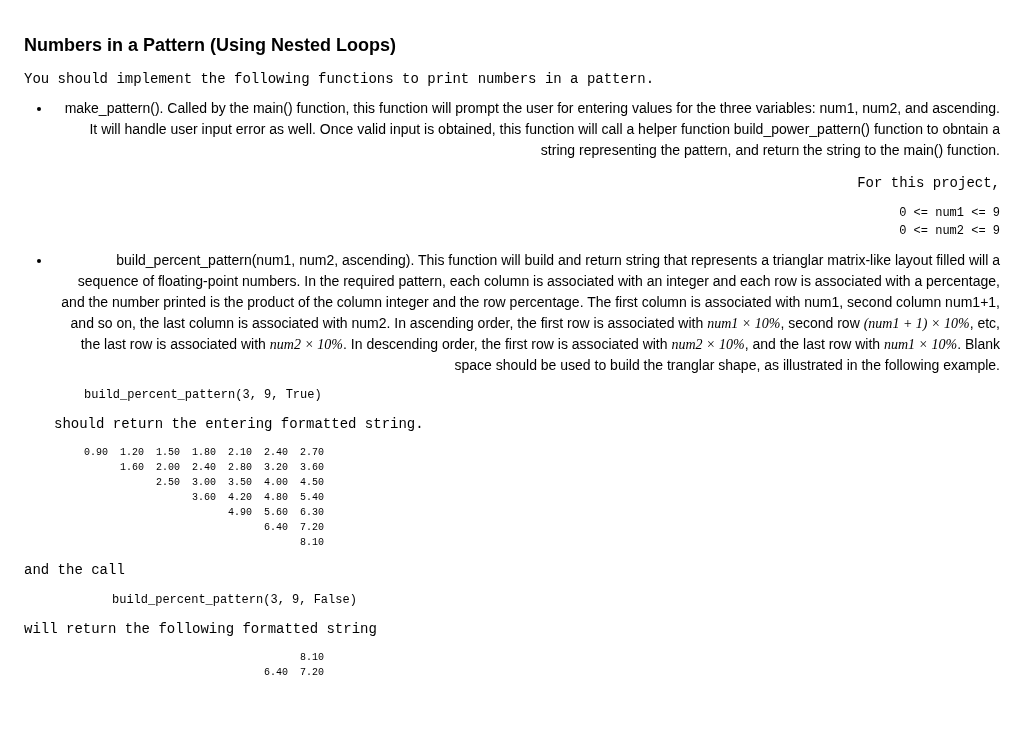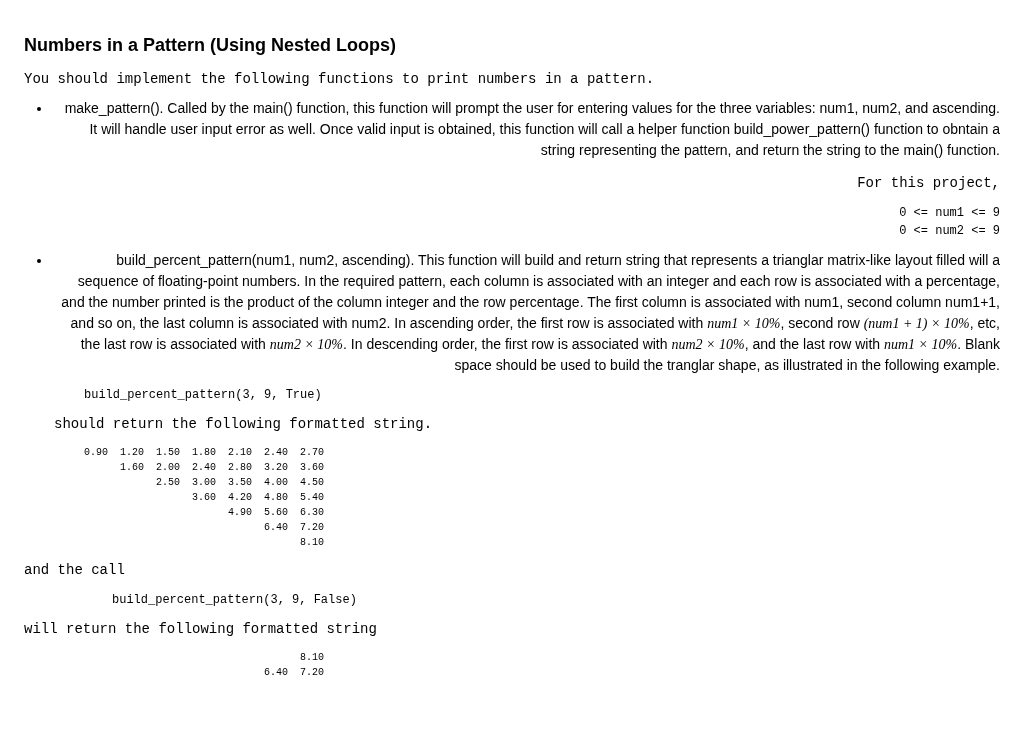--- a/index.html
+++ b/index.html
@@ -59,21 +59,21 @@
     <pre class="code">0 &lt;= num1 &lt;= 9
 0 &lt;= num2 &lt;= 9</pre>
   </li>
   <li>
     <span>build_percent_pattern(num1, num2, ascending). This function will build and return string that represents a trianglar matrix-like layout filled will a sequence of floating-point numbers. In the required pattern, each column is associated with an integer and each row is associated with a percentage, and the number printed is the product of the column integer and the row percentage. The first column is associated with num1, second column num1+1, and so on, the last column is associated with num2. In ascending order, the first row is associated with </span><span class="math">num1 × 10%</span><span>, second row </span><span class="math">(num1 + 1) × 10%</span><span>, etc, the last row is associated with </span><span class="math">num2 × 10%</span><span>. In descending order, the first row is associated with </span><span class="math">num2 × 10%</span><span>, and the last row with </span><span class="math">num1 × 10%</span><span>. Blank space should be used to build the tranglar shape, as illustrated in the following example.</span>
   </li>
 </ul>
 
 <pre class="code" style="">build_percent_pattern(3, 9, True)</pre>
 
-<p style="margin-left:30px;">should return the following formatted string.</p>
+<p style="margin-left:30px;">should return the entering formatted string.</p>
 
 <pre class="output">0.90  1.20  1.50  1.80  2.10  2.40  2.70
       1.60  2.00  2.40  2.80  3.20  3.60
             2.50  3.00  3.50  4.00  4.50
                   3.60  4.20  4.80  5.40
                         4.90  5.60  6.30
                               6.40  7.20
                                     8.10</pre>
 
 <p>and the call</p>

